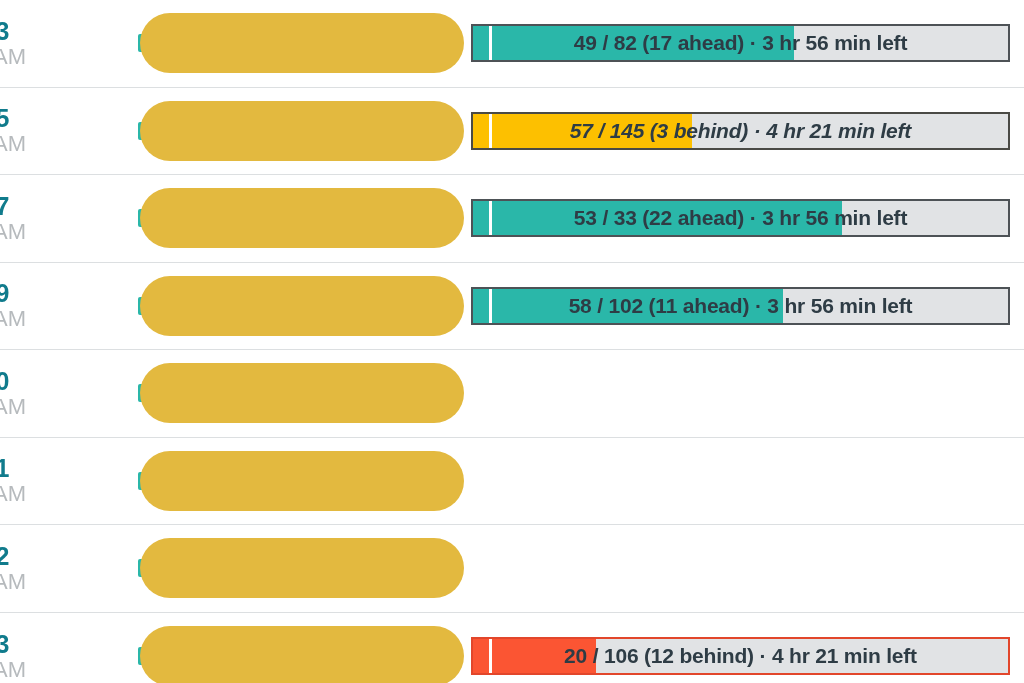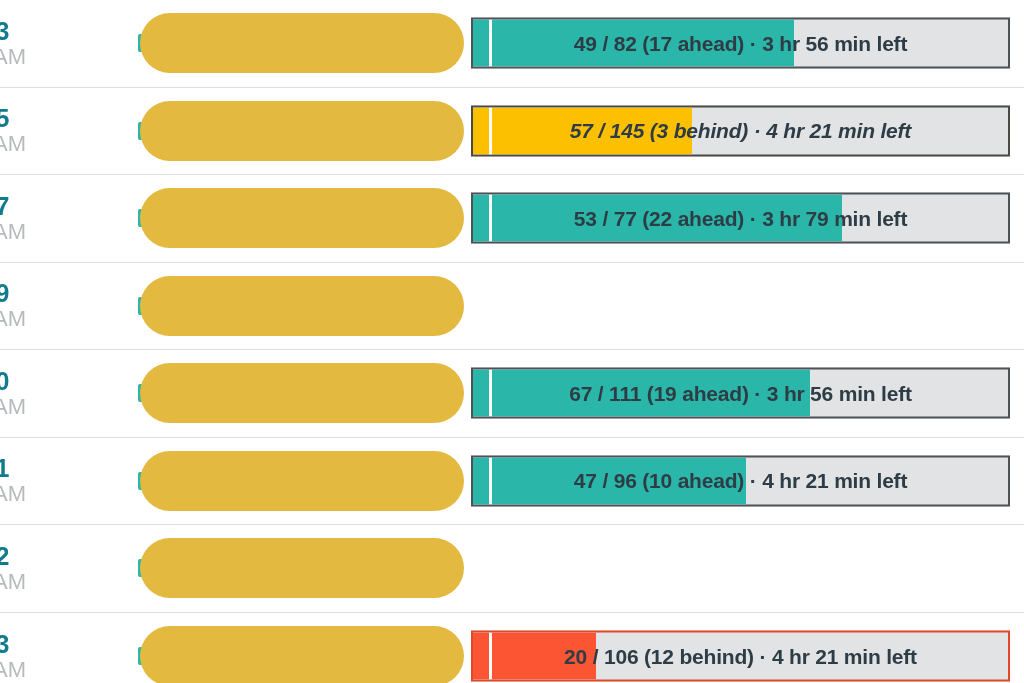--- a/index.html
+++ b/index.html
@@ -91,21 +91,21 @@
     flex: 1 1 auto;
     position: relative;
     height: 100%;
     display: flex;
     align-items: center;
   }
   .progress {
     position: absolute;
     left: 9px;
     right: 14px;
-    height: 51px;
+    height: 38px;
     top: 50%;
     transform: translateY(-50%);
     box-sizing: border-box;
     border: 2px solid #4d5256;
     background: #e1e3e5;
     overflow: hidden;
   }
   .progress .fill {
     position: absolute;
     left: 0;
@@ -190,66 +190,59 @@
         <span class="time-ampm">AM</span>
       </div>
       <div class="title-cell">
         <div class="peek"></div>
         <div class="redaction"></div>
       </div>
       <div class="bar-cell">
         <div class="progress status-ahead">
           <div class="fill" style="width: 69%;"></div>
           <div class="marker"></div>
-          <div class="bar-label">53 / 77 (22 ahead) · 3 hr 79 min left</div>
+          <div class="bar-label">53 / 33 (22 ahead) · 3 hr 56 min left</div>
         </div>
       </div>
     </div>
     <div class="row">
       <div class="time-cell">
         <span class="time-min">39</span>
         <span class="time-ampm">AM</span>
       </div>
       <div class="title-cell">
         <div class="peek"></div>
         <div class="redaction"></div>
       </div>
+      <div class="bar-cell">
+        <div class="progress status-ahead">
+          <div class="fill" style="width: 58%;"></div>
+          <div class="marker"></div>
+          <div class="bar-label">58 / 102 (11 ahead) · 3 hr 56 min left</div>
+        </div>
+      </div>
     </div>
     <div class="row">
       <div class="time-cell">
         <span class="time-min">40</span>
         <span class="time-ampm">AM</span>
       </div>
       <div class="title-cell">
         <div class="peek"></div>
         <div class="redaction"></div>
       </div>
-      <div class="bar-cell">
-        <div class="progress status-ahead">
-          <div class="fill" style="width: 63%;"></div>
-          <div class="marker"></div>
-          <div class="bar-label">67 / 111 (19 ahead) · 3 hr 56 min left</div>
-        </div>
-      </div>
     </div>
     <div class="row">
       <div class="time-cell">
         <span class="time-min">41</span>
         <span class="time-ampm">AM</span>
       </div>
       <div class="title-cell">
         <div class="peek"></div>
         <div class="redaction"></div>
-      </div>
-      <div class="bar-cell">
-        <div class="progress status-ahead">
-          <div class="fill" style="width: 51%;"></div>
-          <div class="marker"></div>
-          <div class="bar-label">47 / 96 (10 ahead) · 4 hr 21 min left</div>
-        </div>
       </div>
     </div>
     <div class="row">
       <div class="time-cell">
         <span class="time-min">42</span>
         <span class="time-ampm">AM</span>
       </div>
       <div class="title-cell">
         <div class="peek"></div>
         <div class="redaction"></div>

